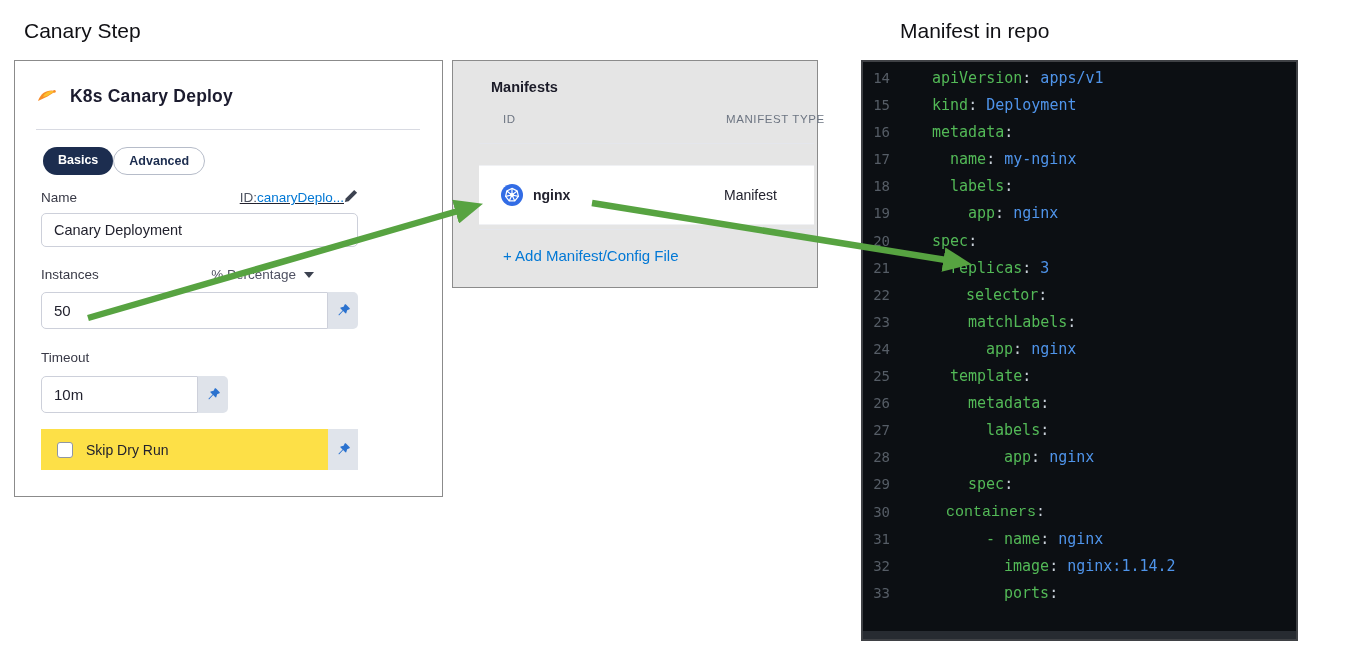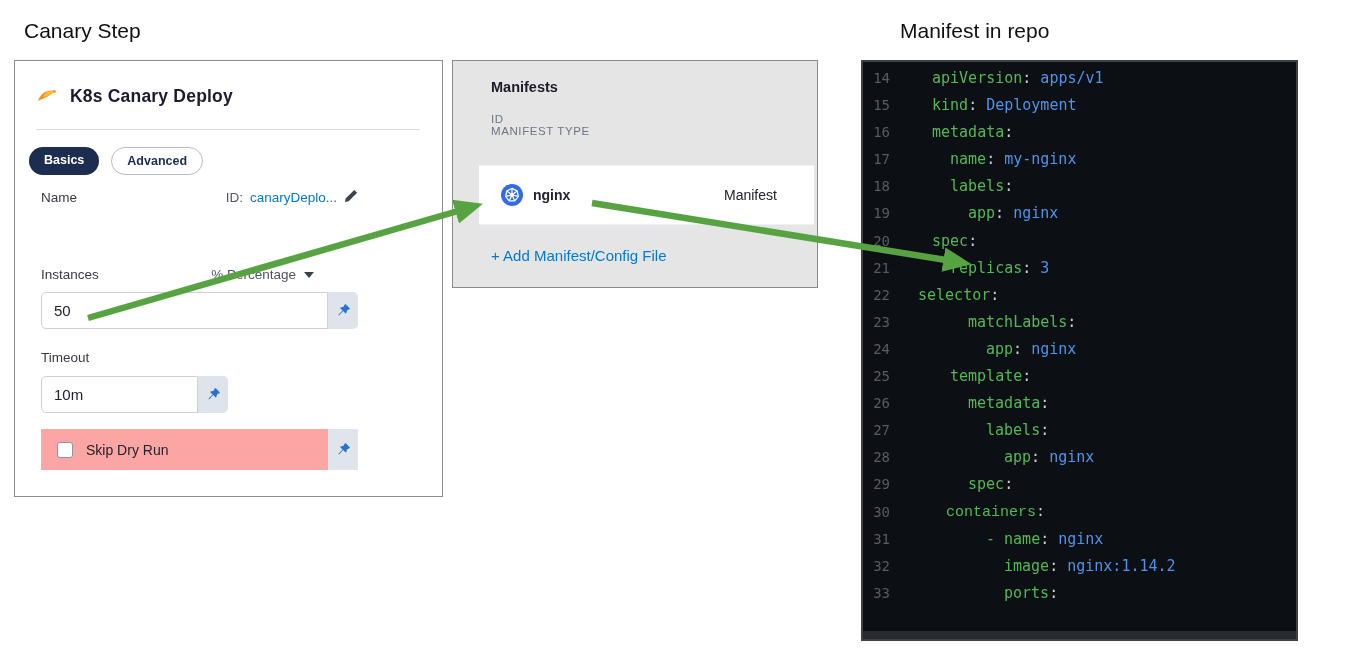--- a/index.html
+++ b/index.html
@@ -8,62 +8,62 @@
   .canvas { position:relative; width:1346px; height:659px; background:#fff; overflow:hidden; }
 
   .section-label { position:absolute; font-size:21px; color:#101014; white-space:nowrap; }
 
   
   .panel1 { position:absolute; left:14px; top:60px; width:429px; height:437px;
             background:#fff; border:1.5px solid #8b8b8b; }
   .p1-titlerow { position:absolute; left:21px; top:24px; display:flex; align-items:center; gap:12px; }
   .p1-title { font-size:17.5px; font-weight:bold; color:#1b1b2e; letter-spacing:.2px; }
   .p1-divider { position:absolute; left:21px; right:22px; top:68px; height:1px; background:#d8dae2; }
-  .pills { position:absolute; left:14px; top:86px; display:flex; gap:12px; }
+  .pills { position:absolute; left:28px; top:86px; display:flex; gap:0; }
   .pill { font-size:12.5px; font-weight:bold; padding:6px 15px; border-radius:999px; cursor:pointer; }
   .pill.active { background:var(--navy,#1c2d4f); color:#fff; }
   .pill.inactive { background:#fff; color:#1c2d4f; border:1px solid #b6bcc9; }
 
   .field-row { position:absolute; left:26px; width:317px; display:flex; align-items:center; justify-content:space-between; }
   .flabel { font-size:13.5px; color:#383946; }
-  .id-chip { display:flex; align-items:center; gap:7px; font-size:13.5px; }
+  .id-chip { display:flex; align-items:center; gap:0; font-size:13.5px;text-decoration:underline; }
   .id-prefix { color:#4f5562; }
   .id-value { color:var(--accent,#0278d5); cursor:pointer; }
   .text-input { position:absolute; left:26px; height:34px; background:#fff; border:1px solid #cdd0da;
                 border-radius:5px; font-size:14.5px; color:#22222e; padding:0 12px;
                 font-family:"Liberation Sans", sans-serif; }
   .input-group { position:absolute; left:26px; display:flex; }
   .input-group .gi { height:37px; border:1px solid #cdd0da; border-radius:5px 0 0 5px;
                      font-size:15px; padding:0 12px; font-family:"Liberation Sans", sans-serif; color:#22222e; }
   .pin-btn { width:30px; height:37px; background:#dfe3ea; border:none; border-radius:0 5px 5px 0;
              display:flex; align-items:center; justify-content:center; cursor:pointer; }
   .unit-select { display:flex; align-items:center; gap:8px; font-size:13.5px; color:#4f5162;
                  cursor:pointer; padding-right:44px; }
-  .skip-band { position:absolute; left:26px; top:368px; width:317px; height:41px; background:#fca5a5;
+  .skip-band { position:absolute; left:26px; top:368px; width:317px; height:41px; background:#fde047;
                display:flex; align-items:center; }
   .skip-band .cb { margin-left:16px; width:16px; height:16px; appearance:none; -webkit-appearance:none;
                    background:#fff; border:1.5px solid #8f96a3; border-radius:3px; cursor:pointer; }
   .skip-band .sl { margin-left:13px; font-size:14px; color:#22222e; flex:1; }
   .skip-band .pin-btn { height:41px; background:#e0e4eb; border-radius:0; }
 
   
   .panel2 { position:absolute; left:452px; top:60px; width:366px; height:228px;
             background:#e5e5e5; border:1.5px solid #8b8b8b; }
   .p2-title { position:absolute; left:38px; top:18px; font-size:14.5px; font-weight:bold; color:#1b1b28; }
-  .p2-headers { position:absolute; left:38px; top:52px; width:370px; display:flex;flex-direction:column; }
+  .p2-headers { position:absolute; left:50px; top:52px; width:370px; display:flex; }
   .p2-h { font-size:11.5px; letter-spacing:.6px; color:#6d7582; }
   .p2-h.c1 { width:223px; }
   .p2-divider { position:absolute; left:26px; right:3px; height:1px; background:#e4e6ec; }
   .manifest-row { position:absolute; left:26px; right:3px; top:104px; height:60px; background:#fff;
                   border-top:1px solid #f0f1f4; border-bottom:1px solid #f0f1f4;
                   display:flex; align-items:center; cursor:pointer; }
   .manifest-row .ric { margin-left:22px; width:22px; height:22px; }
   .manifest-row .rid { margin-left:10px; font-size:14px; font-weight:bold; color:#22222e; width:191px; }
   .manifest-row .rtype { font-size:14px; color:#22222e; }
-  .add-link { position:absolute; left:38px; top:186px; font-size:15px; font-weight:500;
+  .add-link { position:absolute; left:50px; top:186px; font-size:15px; font-weight:500;
               color:var(--accent,#0278d5); cursor:pointer; white-space:nowrap; }
 
   
   .panel3 { position:absolute; left:861px; top:60px; width:437px; height:581px;
             background:#0c0f13; border:2px solid #3f4145; overflow:hidden; }
   .code-lines { padding-top:3px; font-family:"DejaVu Sans Mono", monospace; font-size:15px; }
   .code-line { display:flex; height:27.1px; line-height:27.1px; white-space:pre; }
   .code-line .ln { width:27px; text-align:right; color:#565d66; font-size:14px; flex:none; }
   .code-line .ct { margin-left:42px; }
   .ck { color:var(--code-key,#53b957); }
@@ -110,20 +110,21 @@
       <span class="id-chip">
         <span class="id-prefix">ID:</span>
         <span class="id-value">canaryDeplo...</span>
         <span>
           <svg width="14" height="14" viewBox="0 0 14 14">
             <path d="M10.2 0.9 L13.1 3.8 L4.6 12.3 L0.9 13.1 L1.7 9.4 Z" fill="#3c4250"></path>
           </svg>
         </span>
       </span>
     </div>
+    <input class="text-input" style="top: 152px; width: 317px;" value="Canary Deployment">
 
     <div class="field-row" style="top:206px;">
       <span class="flabel">Instances</span>
       <span class="unit-select">
         <span>% Percentage</span>
         <svg width="10" height="6" viewBox="0 0 10 6">
           <path d="M0 0 L10 0 L5 6 Z" fill="#3c4250"></path>
         </svg>
       </span>
     </div>
@@ -195,21 +196,21 @@
   <div class="panel3">
     <div class="code-lines">
         <div class="code-line"><span class="ln">14</span><span class="ct" style="margin-left: 42px;"><span class="ck">apiVersion</span><span class="cp">:</span><span class="cv"> apps/v1</span></span></div>
         <div class="code-line"><span class="ln">15</span><span class="ct" style="margin-left: 42px;"><span class="ck">kind</span><span class="cp">:</span><span class="cv"> Deployment</span></span></div>
         <div class="code-line"><span class="ln">16</span><span class="ct" style="margin-left: 42px;"><span class="ck">metadata</span><span class="cp">:</span></span></div>
         <div class="code-line"><span class="ln">17</span><span class="ct" style="margin-left: 60px;"><span class="ck">name</span><span class="cp">:</span><span class="cv"> my-nginx</span></span></div>
         <div class="code-line"><span class="ln">18</span><span class="ct" style="margin-left: 60px;"><span class="ck">labels</span><span class="cp">:</span></span></div>
         <div class="code-line"><span class="ln">19</span><span class="ct" style="margin-left: 78px;"><span class="ck">app</span><span class="cp">:</span><span class="cv"> nginx</span></span></div>
         <div class="code-line"><span class="ln">20</span><span class="ct" style="margin-left: 42px;"><span class="ck">spec</span><span class="cp">:</span></span></div>
         <div class="code-line"><span class="ln">21</span><span class="ct" style="margin-left: 60px;"><span class="ck">replicas</span><span class="cp">:</span><span class="cv"> 3</span></span></div>
-        <div class="code-line"><span class="ln">22</span><span class="ct" style="margin-left: 28px;"><span class="ck">selector</span><span class="cp">:</span></span></div>
+        <div class="code-line"><span class="ln">22</span><span class="ct" style="margin-left: 76px;"><span class="ck">selector</span><span class="cp">:</span></span></div>
         <div class="code-line"><span class="ln">23</span><span class="ct" style="margin-left: 78px;"><span class="ck">matchLabels</span><span class="cp">:</span></span></div>
         <div class="code-line"><span class="ln">24</span><span class="ct" style="margin-left: 96px;"><span class="ck">app</span><span class="cp">:</span><span class="cv"> nginx</span></span></div>
         <div class="code-line"><span class="ln">25</span><span class="ct" style="margin-left: 60px;"><span class="ck">template</span><span class="cp">:</span></span></div>
         <div class="code-line"><span class="ln">26</span><span class="ct" style="margin-left: 78px;"><span class="ck">metadata</span><span class="cp">:</span></span></div>
         <div class="code-line"><span class="ln">27</span><span class="ct" style="margin-left: 96px;"><span class="ck">labels</span><span class="cp">:</span></span></div>
         <div class="code-line"><span class="ln">28</span><span class="ct" style="margin-left: 114px;"><span class="ck">app</span><span class="cp">:</span><span class="cv"> nginx</span></span></div>
         <div class="code-line"><span class="ln">29</span><span class="ct" style="margin-left: 78px;"><span class="ck">spec</span><span class="cp">:</span></span></div>
         <div class="code-line"><span class="ln">30</span><span class="ct" style="margin-left: 56px; font-family: Liberation Mono, monospace;"><span class="ck">containers</span><span class="cp">:</span></span></div>
         <div class="code-line"><span class="ln">31</span><span class="ct" style="margin-left: 96px;"><span class="cd">- </span><span class="ck">name</span><span class="cp">:</span><span class="cv"> nginx</span></span></div>
         <div class="code-line"><span class="ln">32</span><span class="ct" style="margin-left: 114px;"><span class="ck">image</span><span class="cp">:</span><span class="cv"> nginx:1.14.2</span></span></div>

